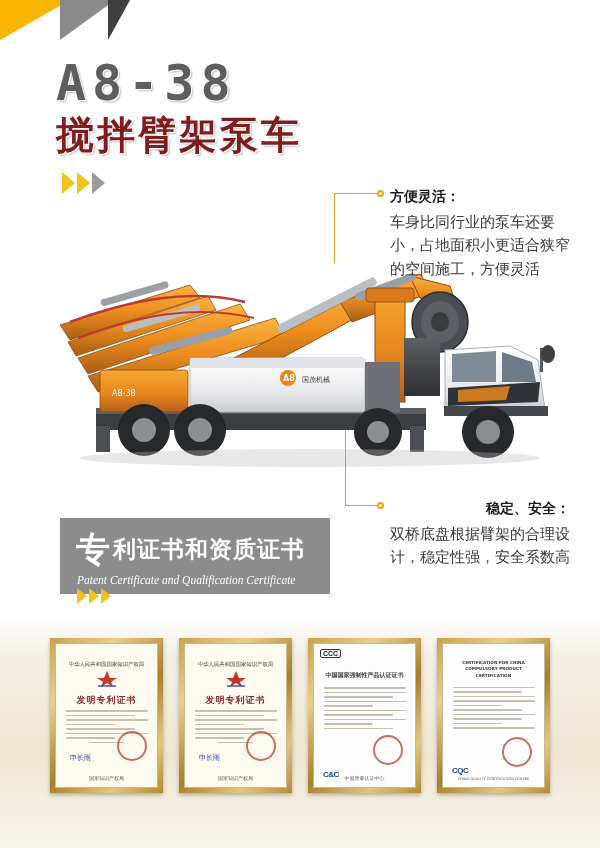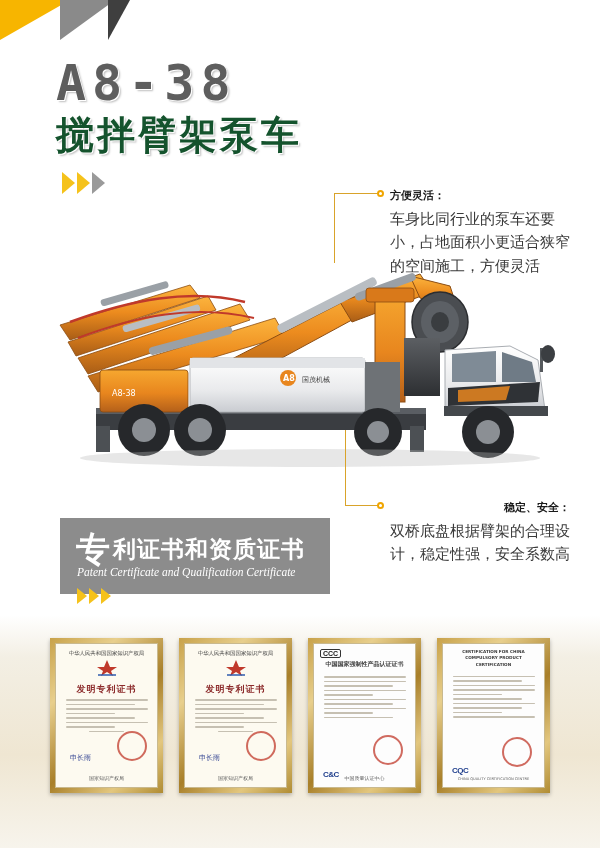--- a/index.html
+++ b/index.html
@@ -52,21 +52,21 @@
     letter-spacing: 6px;
     color: #5e5e5e;
     line-height: 1;
     text-shadow: 1px 1px 0 #ffffff, 2px 2px 2px rgba(0,0,0,0.25);
   }
   .title-sub {
     font-family: "DejaVu Sans", sans-serif;
     font-size: 38px;
     font-weight: bold;
     letter-spacing: 3px;
-    color: #14532d;
+    color: #7f1d1d;
     line-height: 1.15;
     margin-top: 6px;
     text-shadow: 1px 1px 0 #ffffff, 2px 2px 2px rgba(0,0,0,0.25);
   }
   .chev-row {
     margin-top: 14px;
     margin-left: 6px;
     display: flex;
     gap: 2px;
   }
@@ -78,21 +78,21 @@
   }
   .chev.gray { border-left-color: #9a9a9a; }
 
   
   .callout {
     position: absolute;
     width: 190px;
   }
   .callout .c-title {
     font-family: "DejaVu Sans", sans-serif;
-    font-size: 11px;
+    font-size: 14px;
     font-weight: bold;
     color: #1a1a1a;
     margin-bottom: 5px;
   }
   .callout .c-body {
     font-family: "DejaVu Sans", sans-serif;
     font-size: 15px;
     line-height: 1.55;
     color: #3a3a3a;
   }
@@ -146,21 +146,21 @@
     letter-spacing: 1px;
   }
   .cert-banner .cb-cn .big {
     font-size: 34px;
     line-height: 1;
     vertical-align: -4px;
     margin-right: 2px;
   }
   .cert-banner .cb-en {
     position: absolute;
-    top: 48px; left: 17px;
+    top: 56px; left: 17px;
     font-family: "Liberation Serif", serif;
     font-style: italic;
     font-size: 11.5px;
     color: #ffffff;
   }
   .cert-banner .cb-chevs {
     position: absolute;
     top: 70px; left: 17px;
     display: flex;
     gap: 2px;
@@ -198,21 +198,21 @@
     box-sizing: border-box;
     box-shadow: 0 2px 4px rgba(0,0,0,0.28);
   }
   .cert-inner {
     width: 100%; height: 100%;
     background: #fdfaf0;
     box-sizing: border-box;
     border: 1px solid #c9b98e;
     position: relative;
     overflow: hidden;
-    padding: 5px 6px;
+    padding: 16px 6px;
   }
   .cert-inner.blue { background: #fdfdfd; }
   .cert-title {
     text-align: center;
     font-size: 5.4px;
     line-height: 1.5;
     color: #3a3a3a;
     font-family: "DejaVu Sans", sans-serif;
   }
   .cert-bigtitle {

